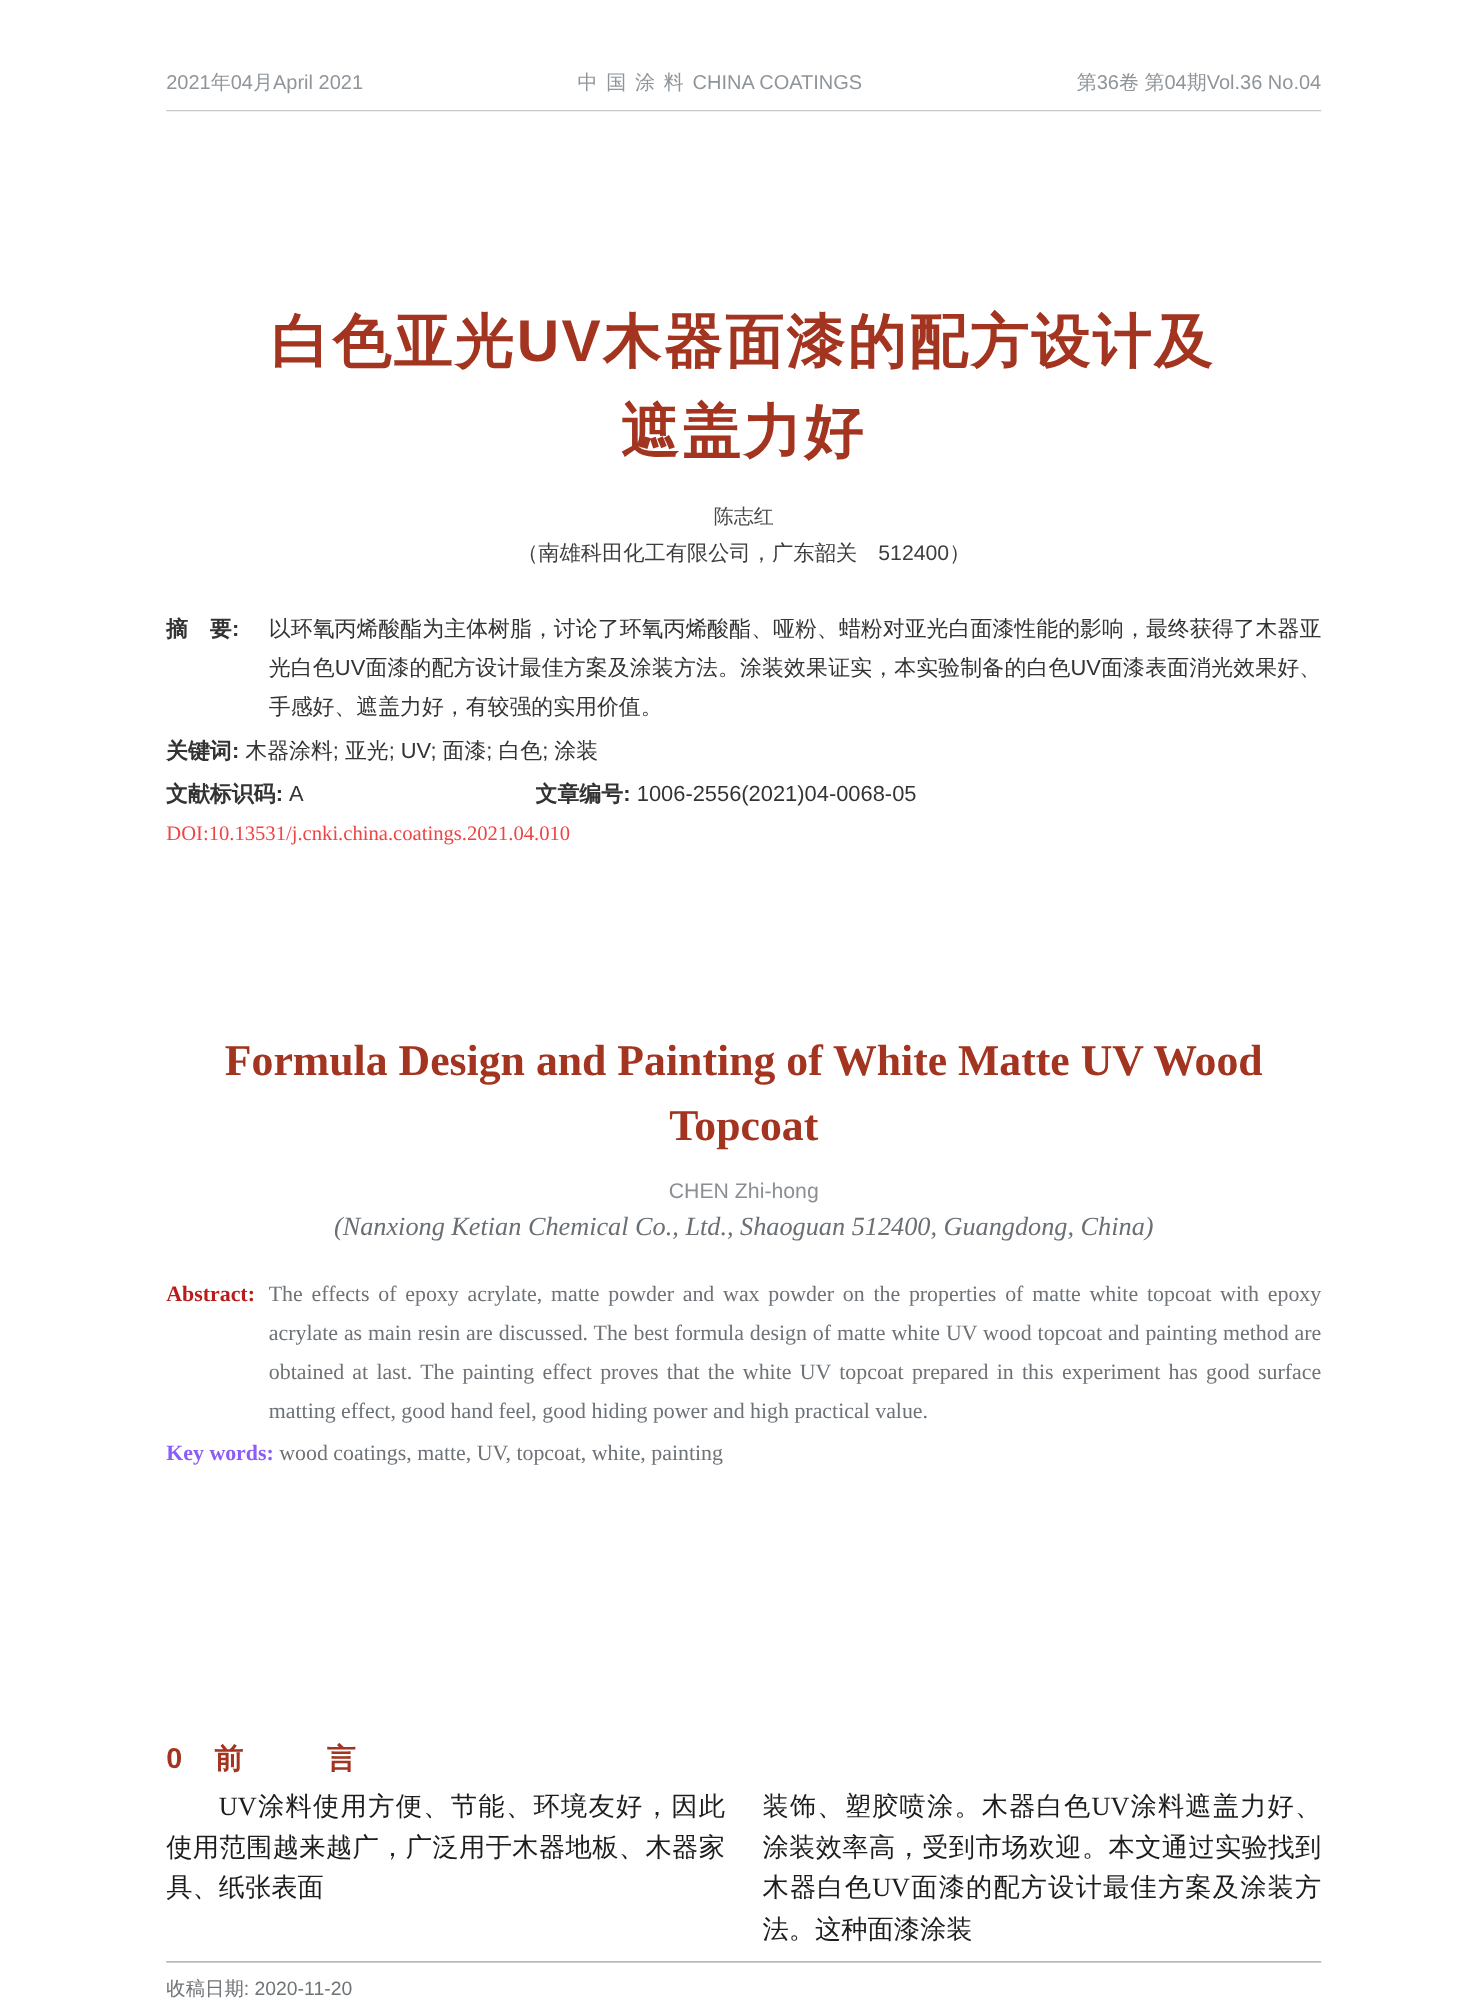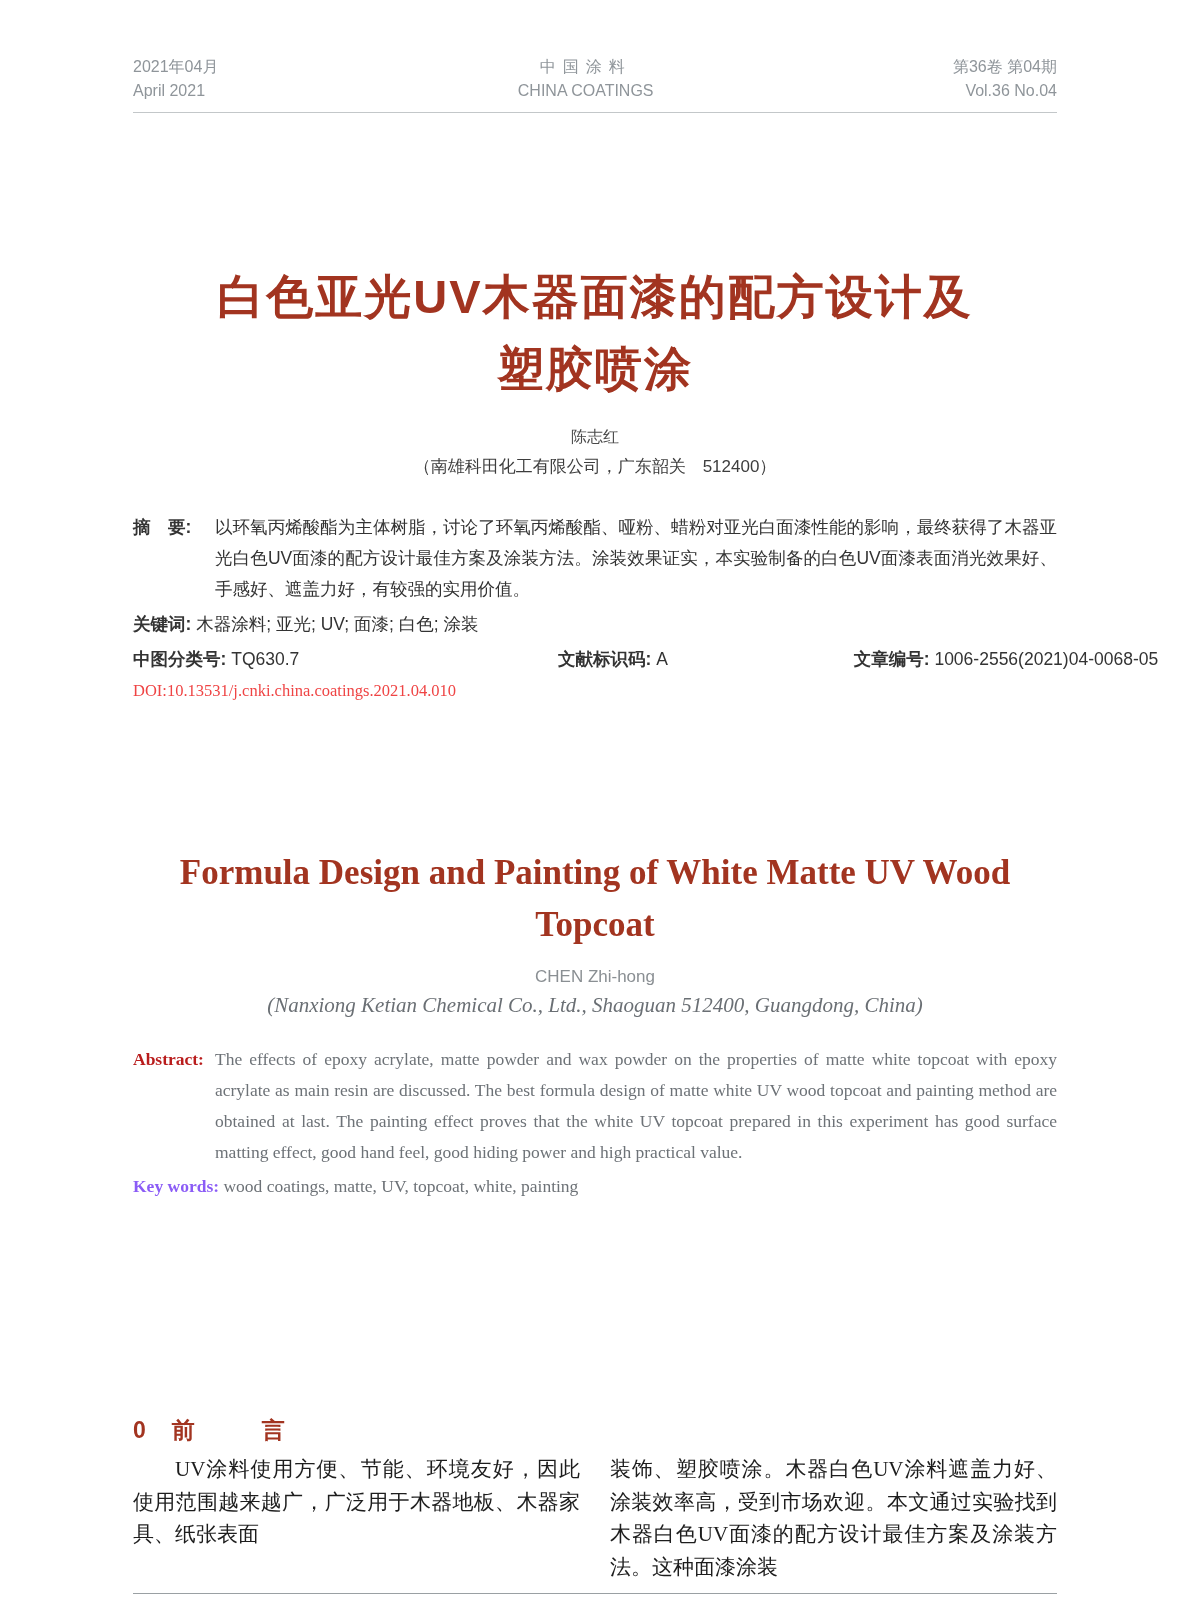--- a/index.html
+++ b/index.html
@@ -11,21 +11,21 @@
     font-family:"Liberation Serif", serif;
     color:#222;
   }
   
   .jheader {
     display:flex; justify-content:space-between; align-items:flex-end;
     color:#8f959a; font-family:"Liberation Sans", sans-serif;
     font-size:16px; line-height:24px;
     border-bottom:1px solid #c3c7c9; padding-bottom:9px;
   }
-  .jheader .col { display:flex; flex-direction:column; }
+  .jheader .col { display:flex; flex-direction:row; }
   .jheader .c-center { text-align:center; }
   .jheader .c-right { text-align:right; }
   .jheader .zh-spaced { letter-spacing:7px; }
   
   .title-zh {
     margin-top:148px; text-align:center;
     font-family:"Liberation Sans", sans-serif;
     font-weight:bold; color:#a23420;
     font-size:47px; line-height:72px; letter-spacing:2px;
   }
@@ -139,32 +139,31 @@
       <span>CHINA COATINGS</span>
     </div>
     <div class="col c-right">
       <span>第36卷 第04期</span>
       <span>Vol.36  No.04</span>
     </div>
   </div>
 
   <h1 class="title-zh">
     <span style="display:block">白色亚光UV木器面漆的配方设计及</span>
-    <span style="display:block">塑胶喷涂</span>
+    <span style="display:block">遮盖力好</span>
   </h1>
 
   <div class="author-zh">陈志红</div>
   <div class="aff-zh">（南雄科田化工有限公司，广东韶关　512400）</div>
 
   <p class="abs-zh hang"><span class="hang-label">摘　要:</span><span>以环氧丙烯酸酯为主体树脂，讨论了环氧丙烯酸酯、哑粉、蜡粉对亚光白面漆性能的影响，最终获得了木器亚光白色UV面漆的配方设计最佳方案及涂装方法。涂装效果证实，本实验制备的白色UV面漆表面消光效果好、手感好、遮盖力好，有较强的实用价值。</span></p>
 
   <p class="kw-zh"><span class="lbl">关键词:</span> <span>木器涂料; 亚光; UV; 面漆; 白色; 涂装</span></p>
 
   <div class="class-row">
-    <div class="item-1"><span class="lbl">中图分类号: </span><span>TQ630.7</span></div>
     <div class="item-2"><span class="lbl">文献标识码: </span><span>A</span></div>
     <div class="item-3"><span class="lbl">文章编号: </span><span>1006-2556(2021)04-0068-05</span></div>
   </div>
 
   <div class="doi-line">DOI:10.13531/j.cnki.china.coatings.2021.04.010</div>
 
   <h2 class="title-en">
     <span style="display:block">Formula Design and Painting of White Matte UV Wood</span>
     <span style="display:block">Topcoat</span>
   </h2>

